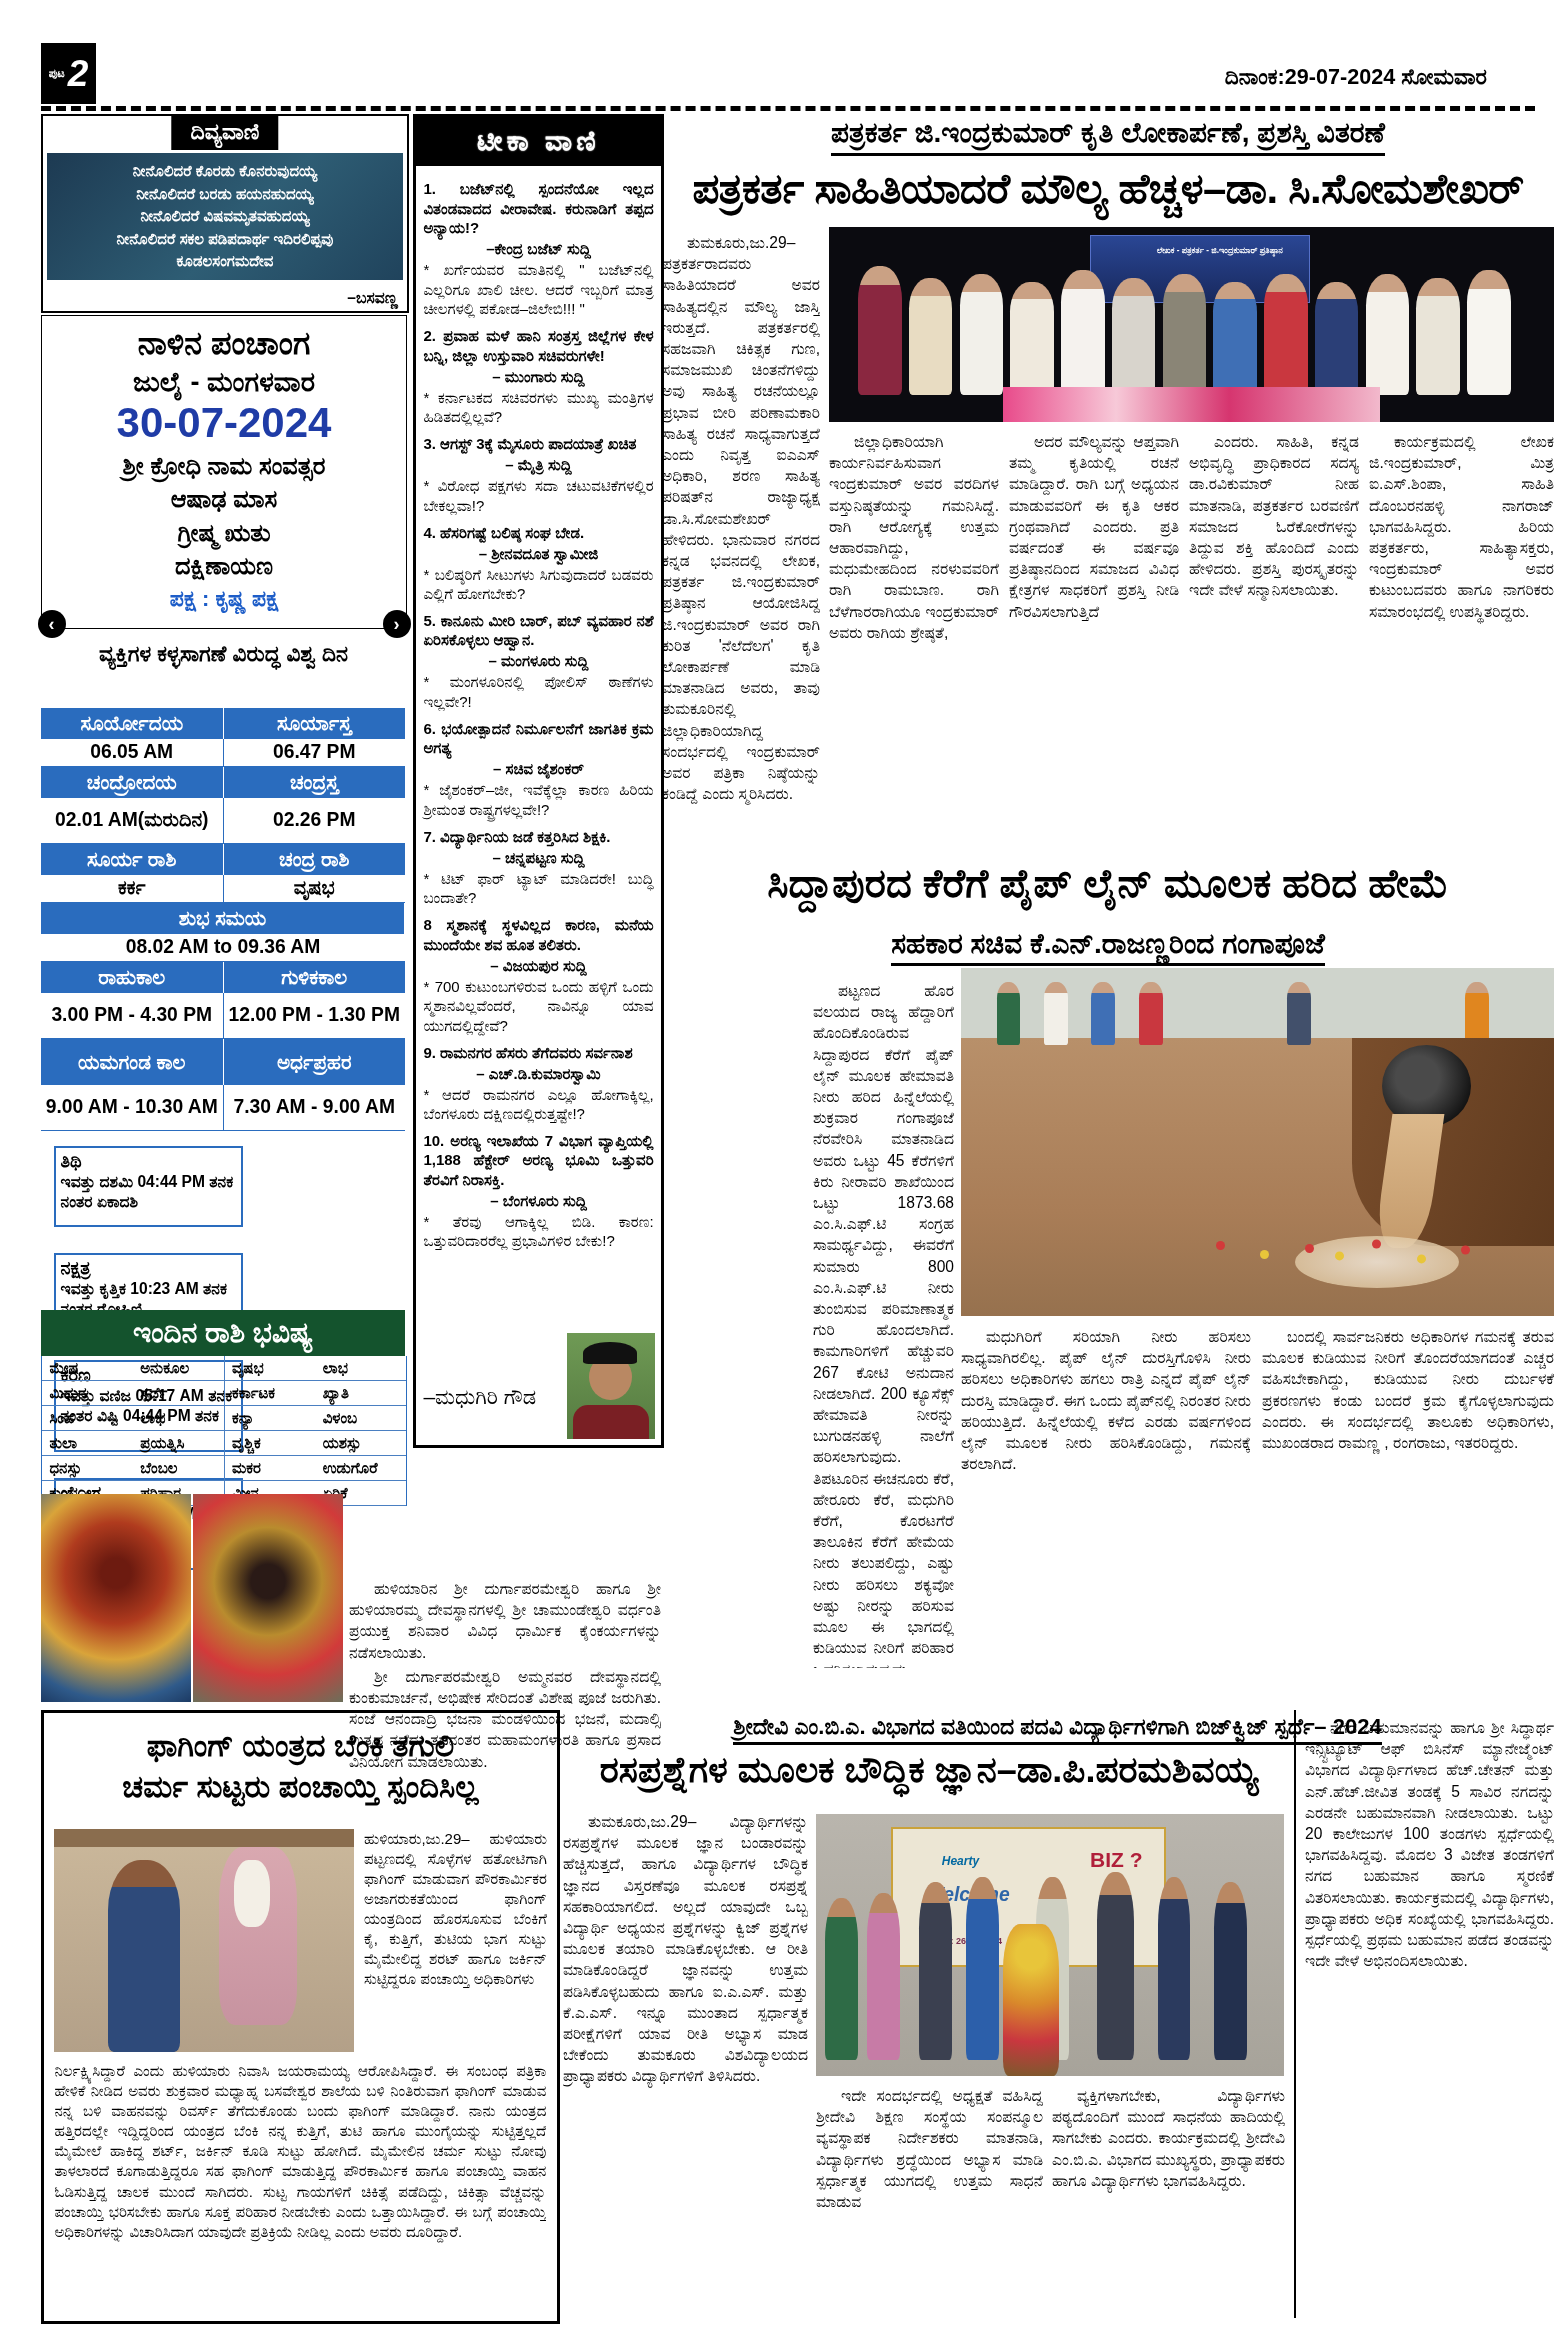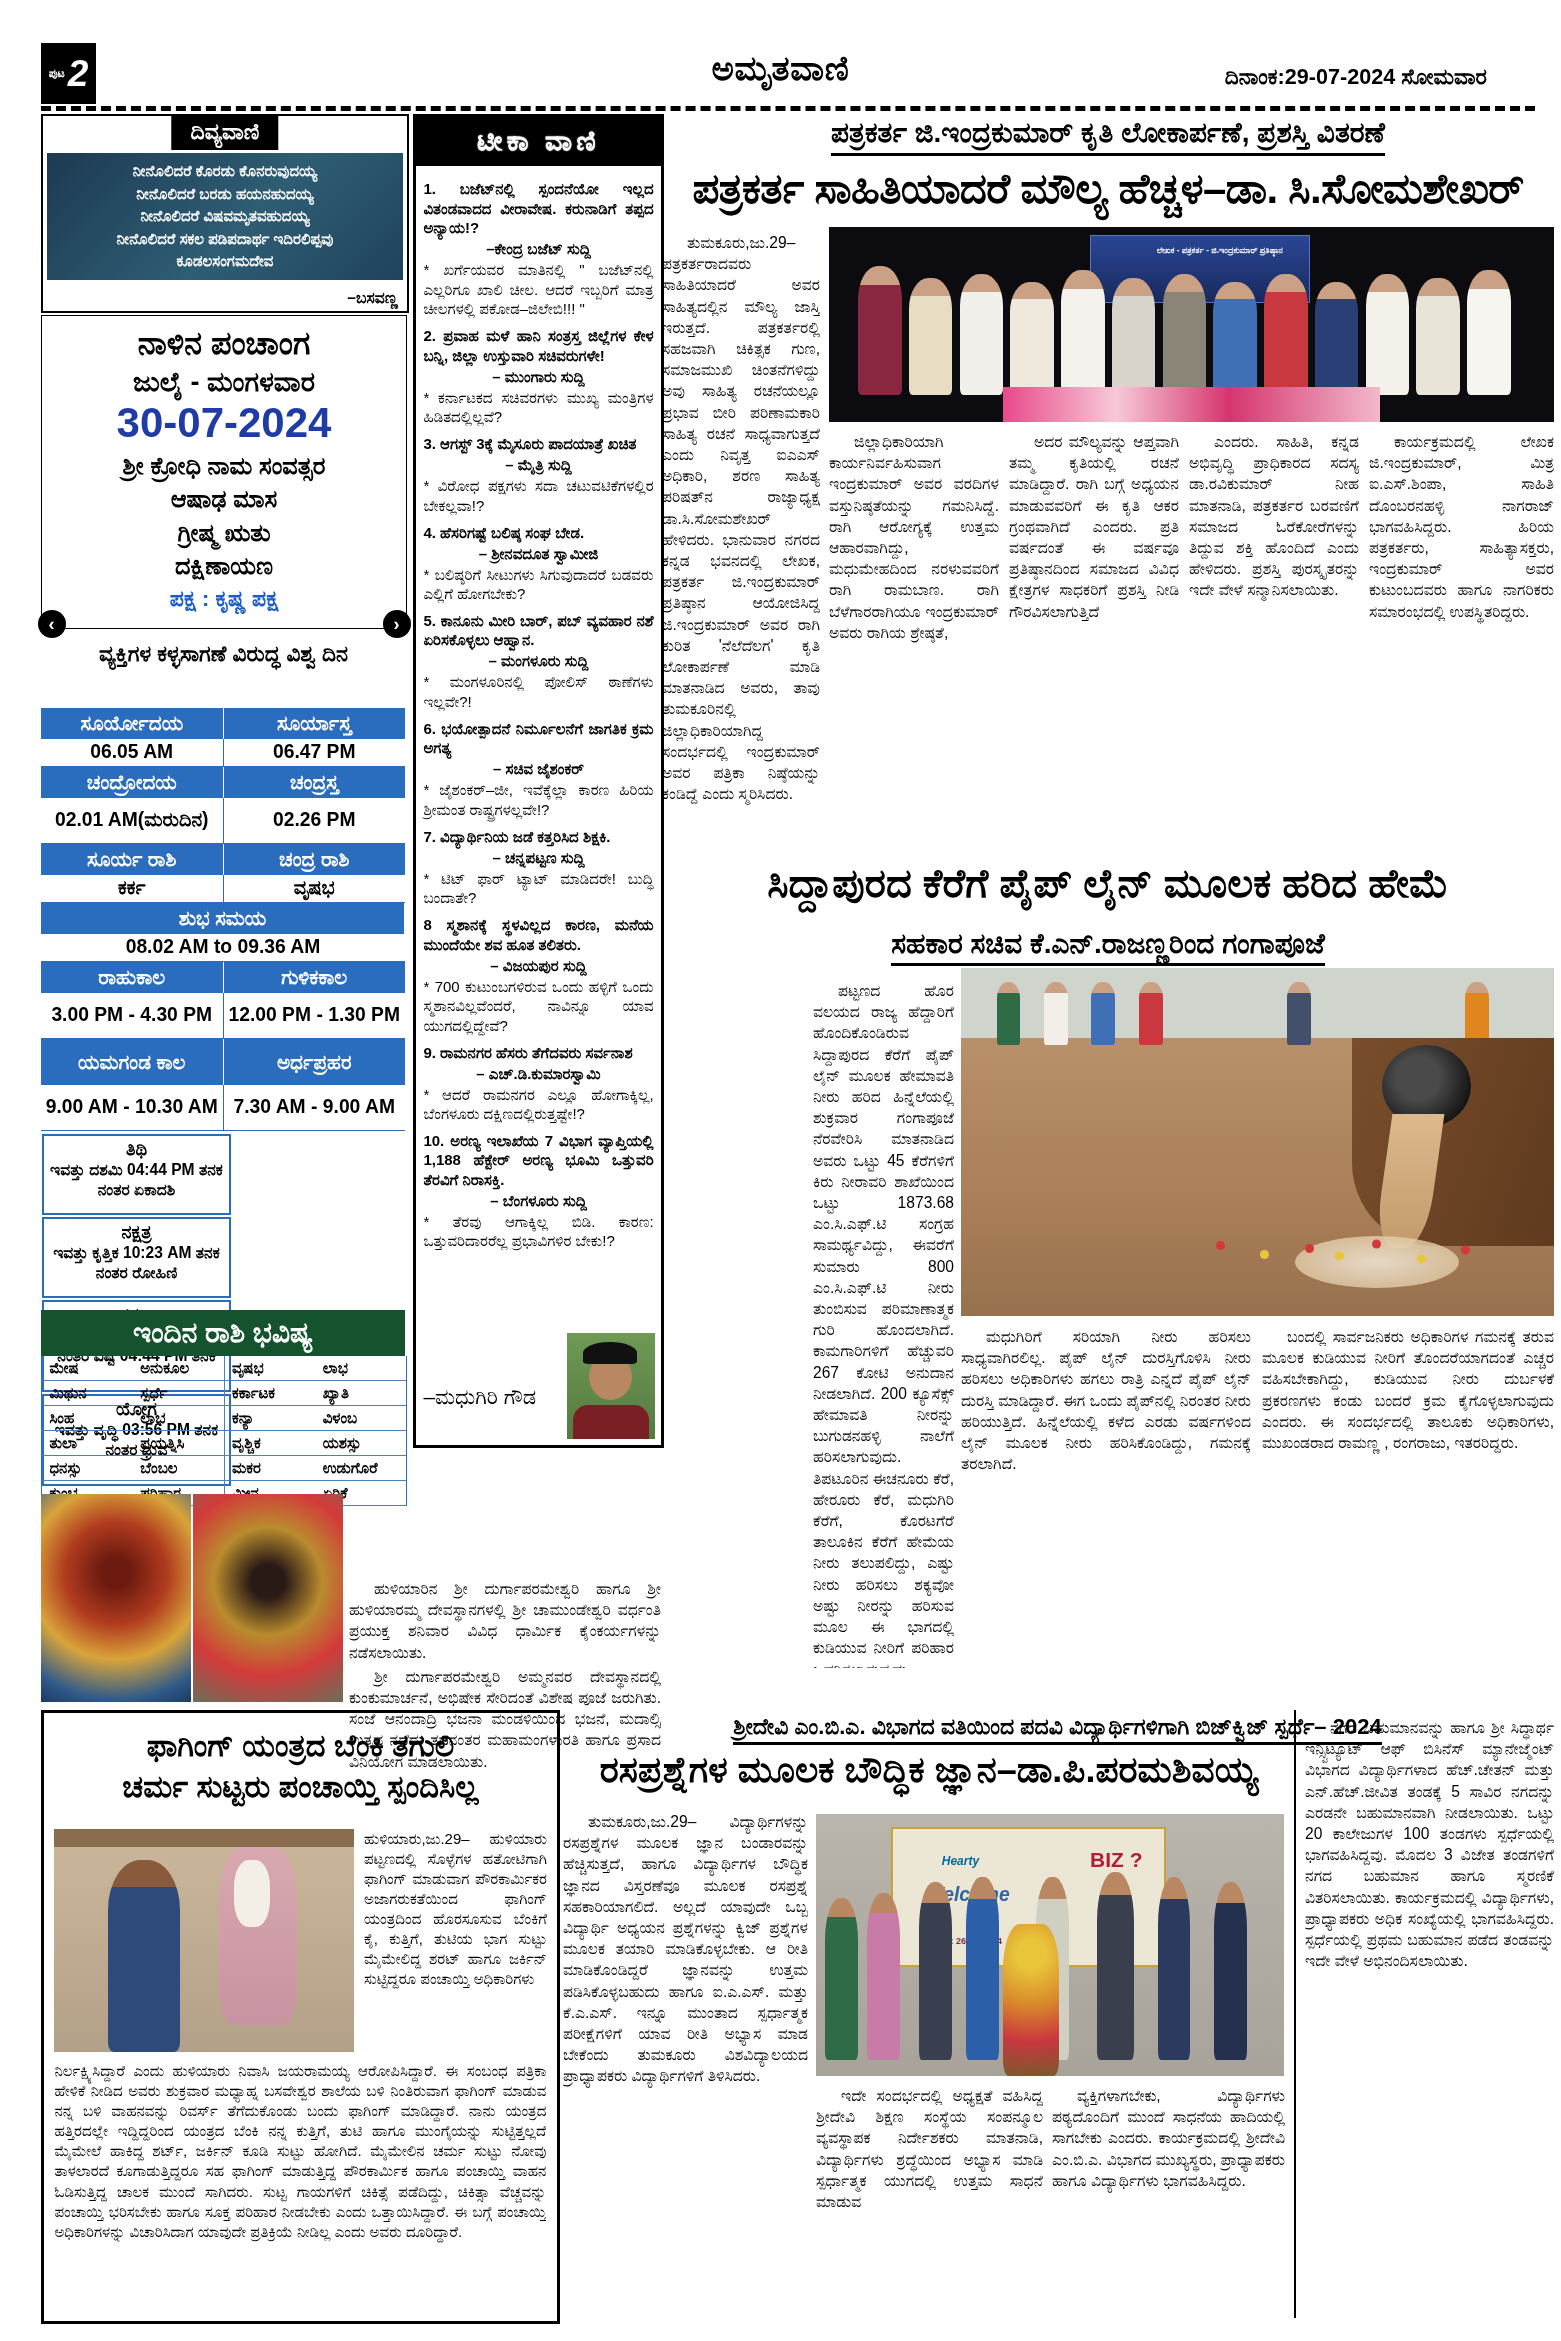--- a/index.html
+++ b/index.html
@@ -38,21 +38,21 @@
   
   .ptab{left:41px;top:708px;width:364px;}
   .prow{display:flex;}
   .pc{width:50%;display:flex;align-items:center;justify-content:center;text-align:center;line-height:1.15;}
   .ph{background:#2a6cbe;color:#fff;font-weight:bold;font-size:20px;}
   .ph.full{width:100%;}
   .pv{font-size:19.3px;font-weight:bold;border-bottom:1.5px solid #2a6cbe;}
   .pv:first-child{border-right:1.5px solid #2a6cbe;}
   .ph:first-child{border-right:1.5px solid #fff;}
   .dgrid{left:41px;top:1133px;width:364px;display:flex;flex-wrap:wrap;}
-  .dcell{width:176px;border:2.2px solid #2a6cbe;margin:1px;padding:3px 4.5px;text-align:center;}
+  .dcell{width:176px;border:2.2px solid #2a6cbe;margin:13px;padding:3px 4.5px;}
   .dcell .dh{font-size:18px;font-weight:900;}
   .dcell .dtx{font-size:15.6px;font-weight:bold;line-height:1.3;}
   .rashihdr{left:41px;top:1310px;width:364px;height:46px;background:#14532d;color:#fff;
             font-size:28px;font-weight:900;display:flex;align-items:center;justify-content:center;}
   .ztab{left:41px;top:1356px;width:364px;border-left:1.5px solid #2a6cbe;border-right:1.5px solid #2a6cbe;}
   .zrow{display:flex;border-bottom:1.5px solid #4a7fc1;}
   .zc{width:25%;font-size:15px;font-weight:bold;padding:3px 1.5px 3px 7.4px;}
   .zc.mid{border-left:1.5px solid #4a7fc1;}
   
   .deity{top:1494px;height:208px;}
@@ -101,21 +101,20 @@
 </style>
 </head>
 <body>
 
 <div id="page">
 
   <div class="abs pagebox">
     <span class="lbl">ಪುಟ</span>
     <span class="num">2</span>
   </div>
-  <div class="abs masthead">ಅಮೃತವಾಣಿ</div>
   <div class="abs hdate">ದಿನಾಂಕ:29-07-2024 ಸೋಮವಾರ</div>
   <div class="abs dashline"></div>
 
   <div class="abs divy">
     <div class="ttl">ದಿವ್ಯವಾಣಿ</div>
     <div class="quote">
       <div>ನೀನೊಲಿದರೆ ಕೊರಡು ಕೊನರುವುದಯ್ಯ</div>
       <div>ನೀನೊಲಿದರೆ ಬರಡು ಹಯನಹುದಯ್ಯ</div>
       <div>ನೀನೊಲಿದರೆ ವಿಷವಮೃತವಹುದಯ್ಯ</div>
       <div>ನೀನೊಲಿದರೆ ಸಕಲ ಪಡಿಪದಾರ್ಥ ಇದಿರಲಿಪ್ಪವು</div>

